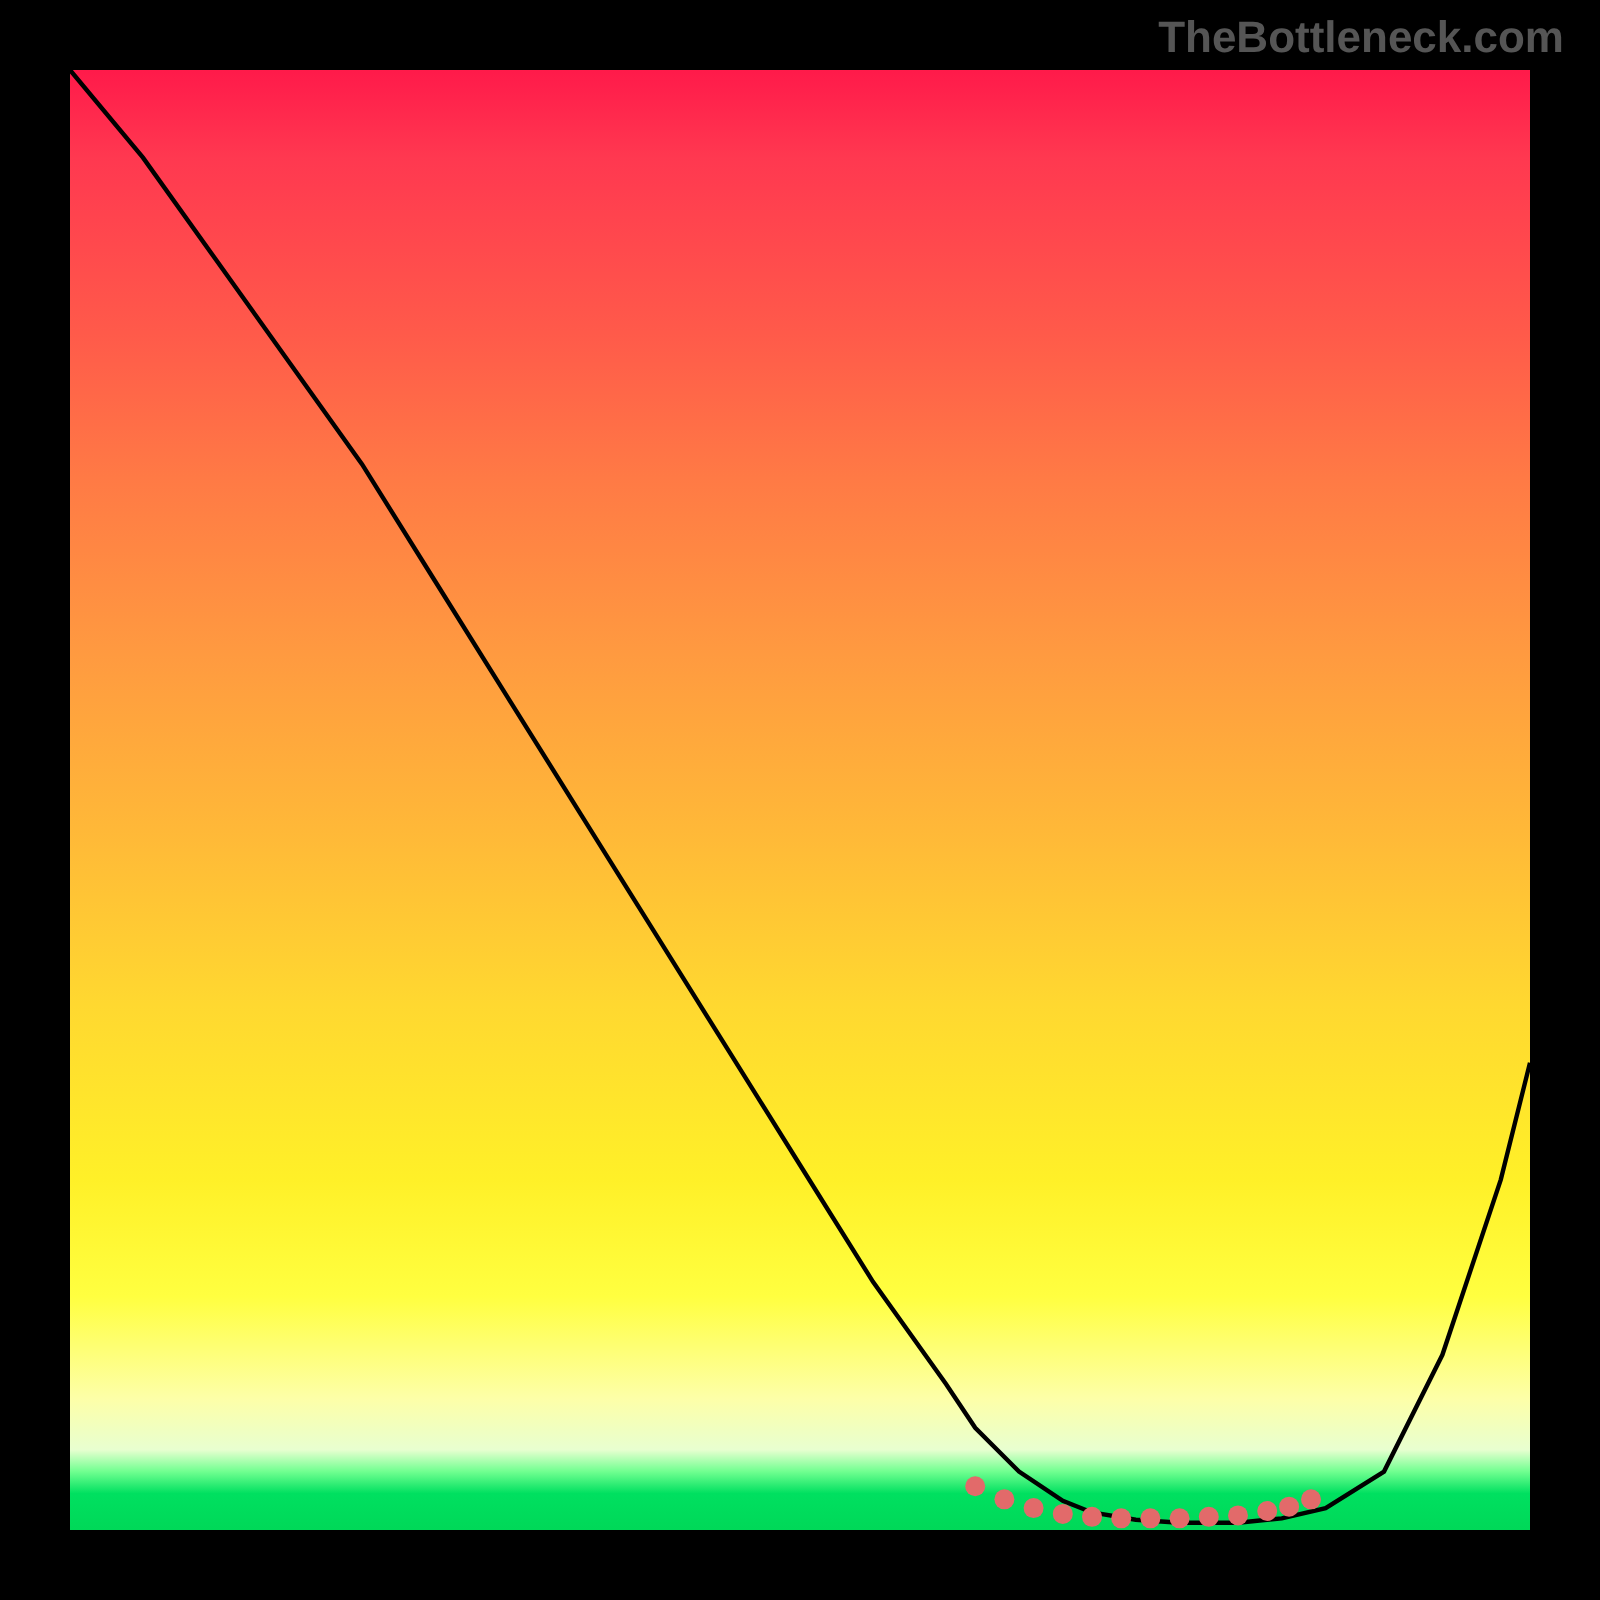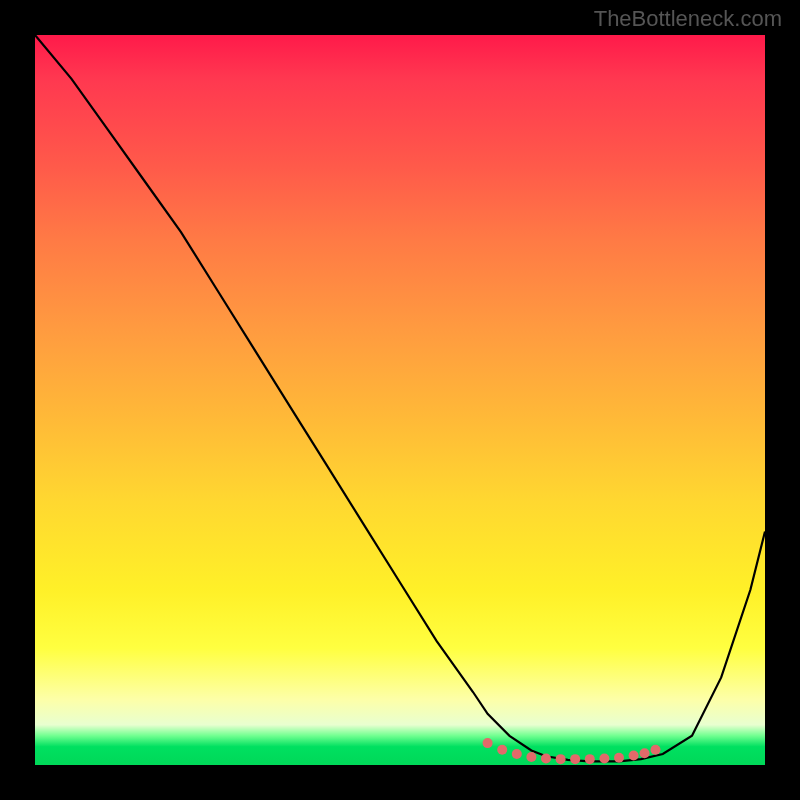--- a/index.html
+++ b/index.html
@@ -9,21 +9,21 @@
     background: #000;
     position: relative;
     font-family: Arial, sans-serif;
   }
   .watermark {
     position: absolute;
     top: 6px;
     right: 18px;
     color: #555;
     font-size: 22px;
-    font-weight: normal;
+    font-weight: bold;
     z-index: 10;
     margin-left: 17px;
   }
   .plot-area {
     position: absolute;
     left: 35px;
     top: 35px;
     width: 730px;
     height: 730px;
     overflow: hidden;

